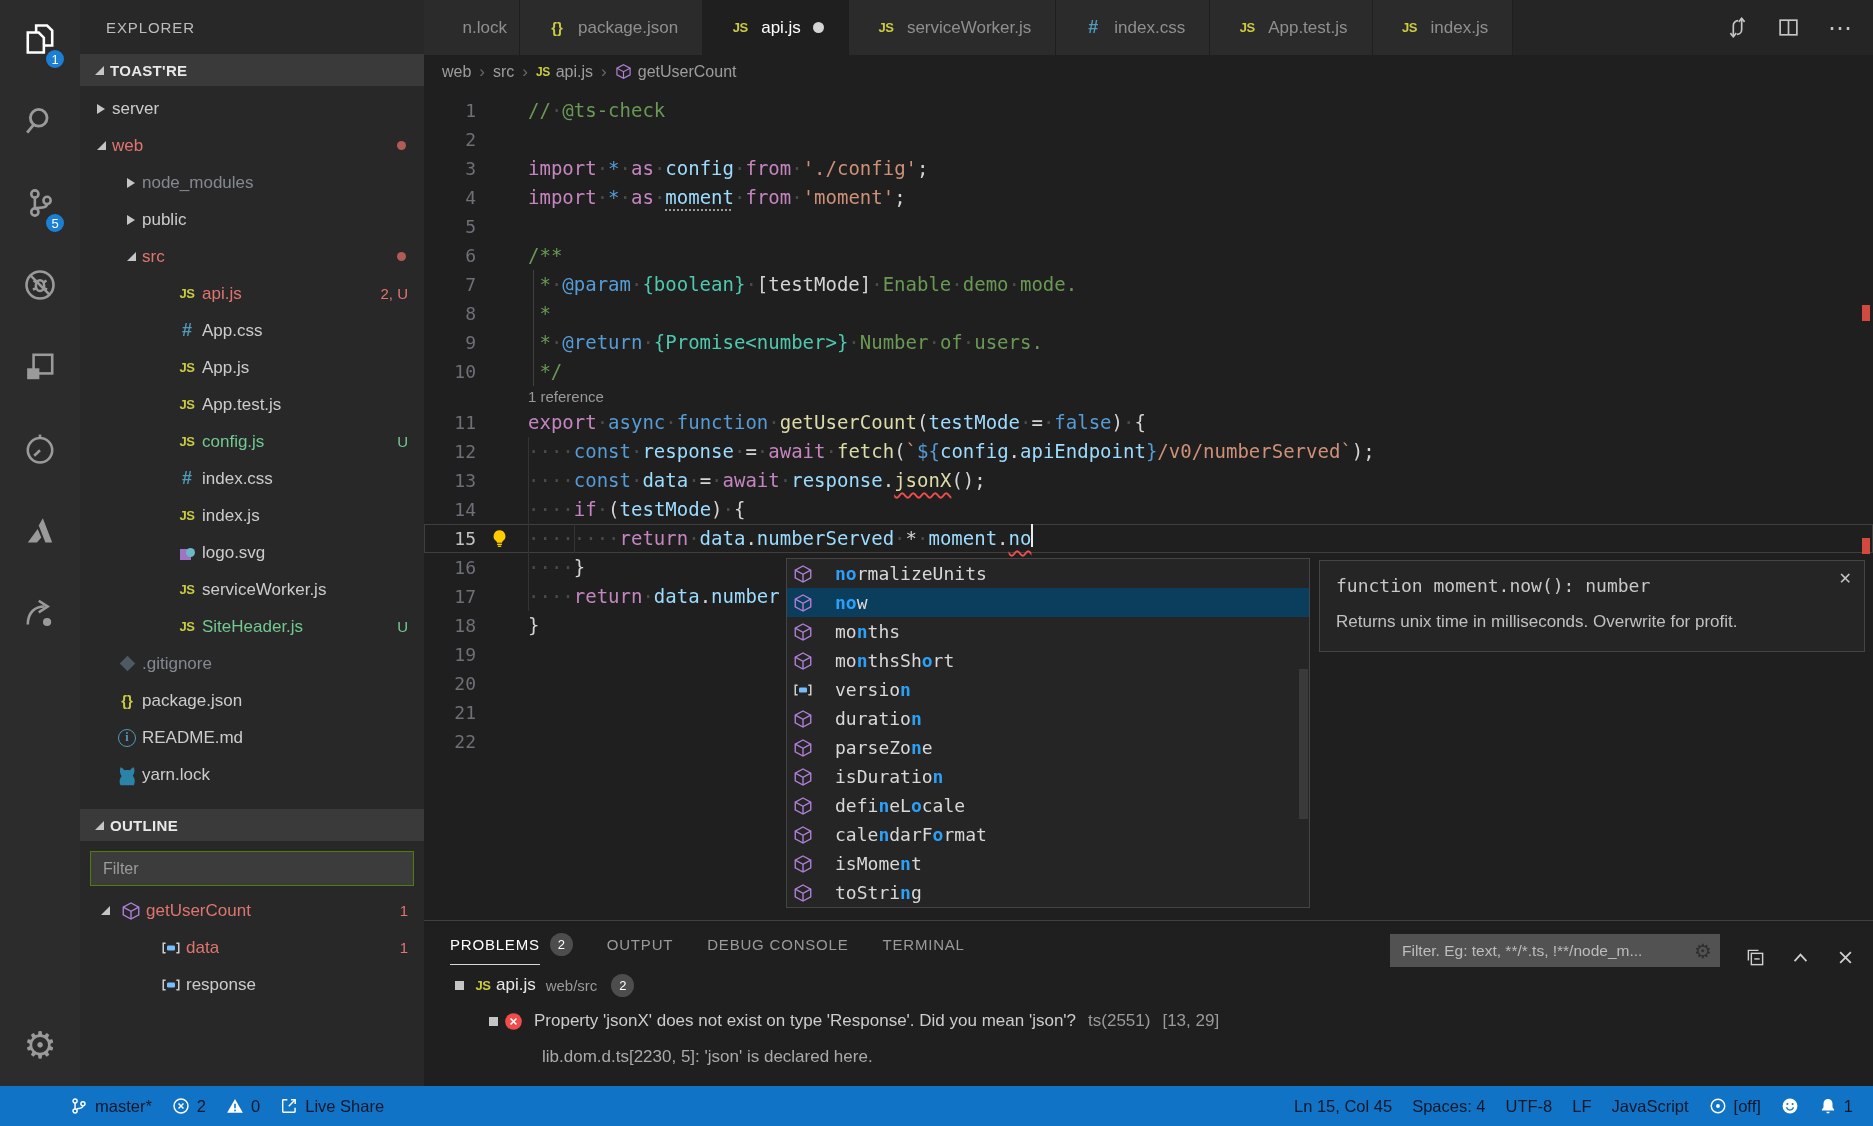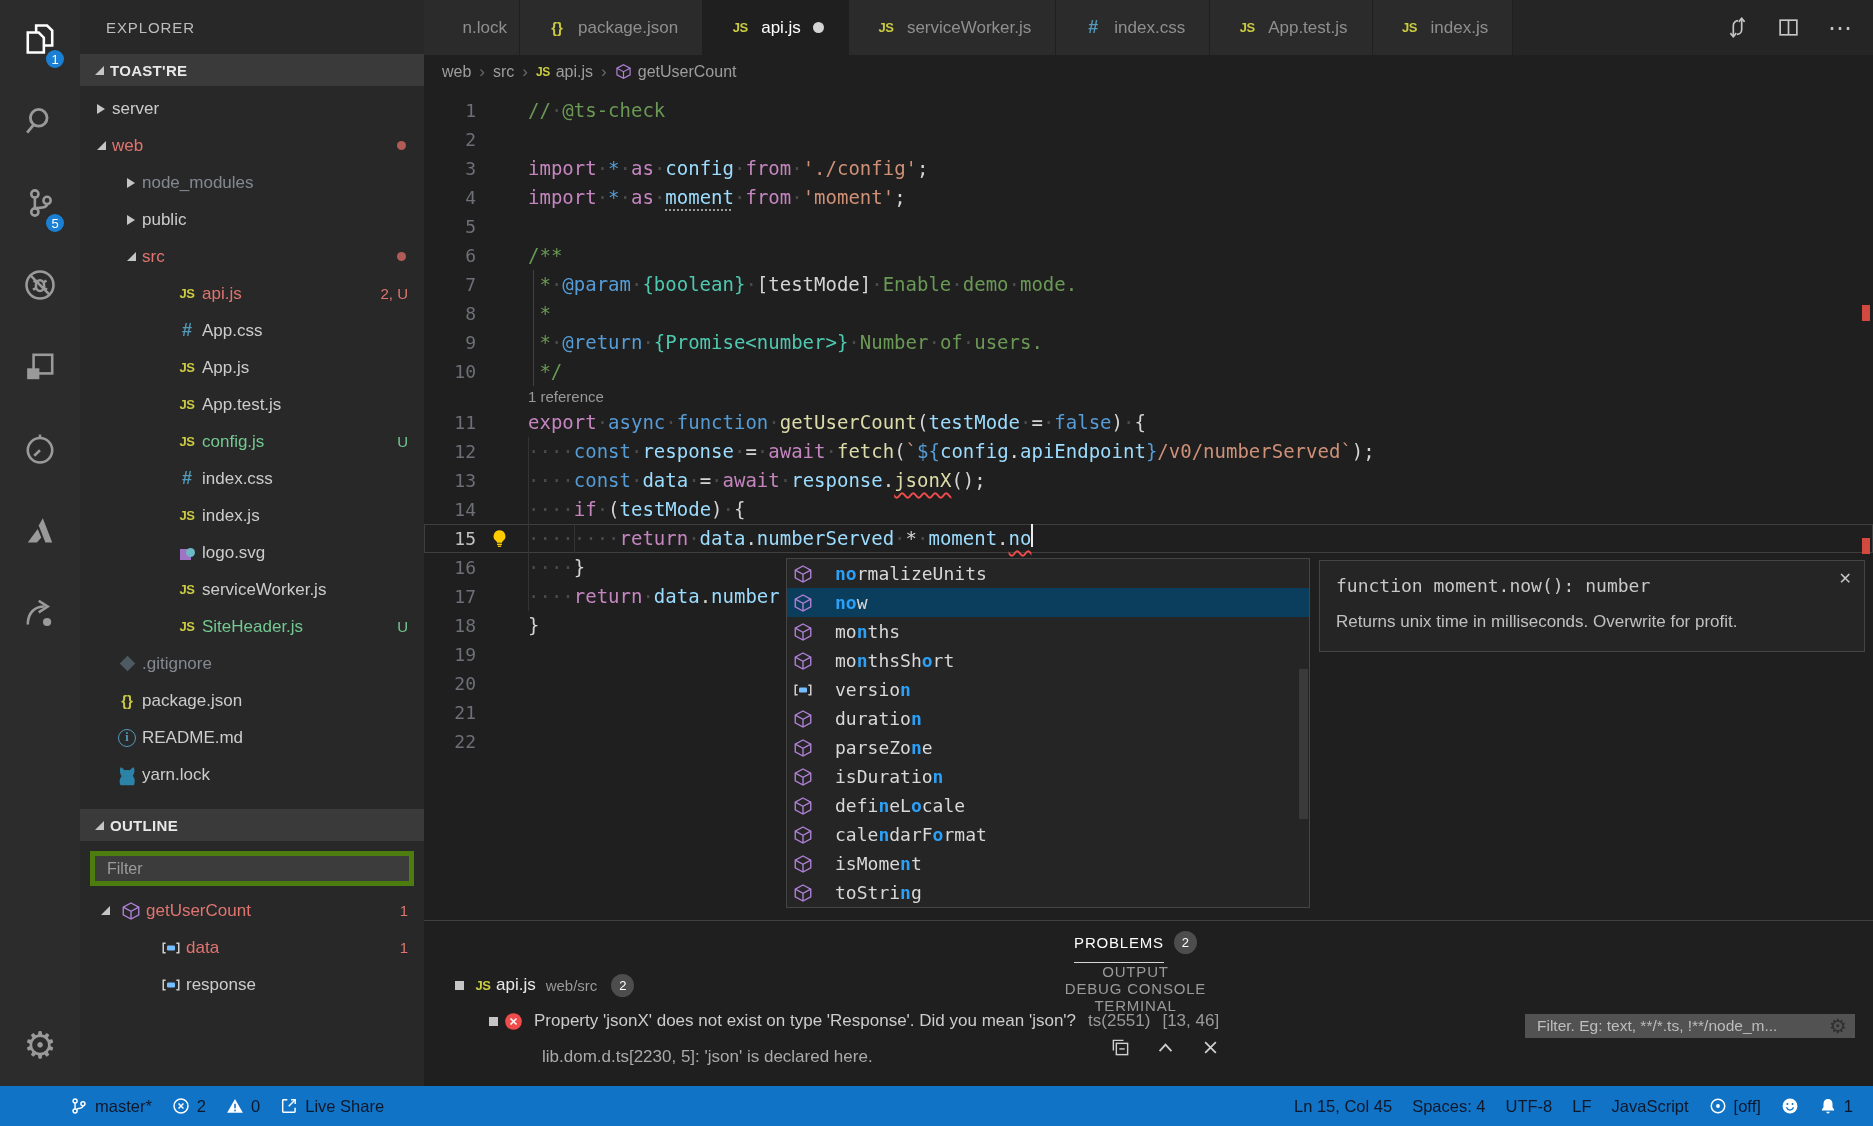--- a/index.html
+++ b/index.html
@@ -40,21 +40,21 @@
   .sv-sq{display:inline-block;width:11px;height:11px;background:#a074c4;margin-right:-5px;margin-top:4px;}
   .sv-ci{display:inline-block;width:9px;height:9px;border-radius:50%;background:#6cb8c4;vertical-align:top;}
   .gitd{display:inline-block;width:11px;height:11px;background:#4d5a61;transform:rotate(45deg);}
   .lbl{white-space:nowrap;overflow:hidden;}
   .c-mod{color:#e0756f;}
   .c-unt{color:#73c991;}
   .c-ign{color:#848991;}
   .deco{margin-left:auto;margin-right:16px;font-size:15px;}
   .dot-ind{margin-left:auto;margin-right:18px;width:9px;height:9px;border-radius:50%;background:#b05b55;}
   .badge-num{margin-left:auto;margin-right:16px;font-size:15px;}
-  .filter-box{margin:10px 10px 6px 10px;height:35px;background:#3c3c3c;border:5px solid #4d7c0f;color:#9b9b9b;
+  .filter-box{margin:10px 10px 6px 10px;height:35px;background:#3c3c3c;border:1px solid #4d7c0f;color:#9b9b9b;
     font-size:16px;display:flex;align-items:center;padding-left:12px;}
 
   
   .tabbar{height:55px;background:#252526;display:flex;align-items:stretch;flex:none;}
   .tab{display:flex;align-items:center;padding:0 24px;background:#2b2b2b;border-right:1px solid #1f1f1f;
     color:#8f8f8f;font-size:17px;cursor:pointer;white-space:nowrap;}
   .tab .fi{width:26px;}
   .tab.active{background:#1f1f1f;color:#ffffff;}
   .tab.clipped{width:96px;padding:0 12px 0 2px;overflow:hidden;justify-content:flex-end;background:#2b2b2b;}
   .dirty-dot{width:11px;height:11px;border-radius:50%;background:#d4d4d4;margin-left:12px;}
@@ -101,21 +101,21 @@
   .sg-scroll{position:absolute;right:1px;top:110px;width:9px;height:150px;background:rgba(190,190,190,.14);}
 
   
   .hoverdoc{position:absolute;left:895px;top:472px;width:546px;height:92px;background:#252526;border:1px solid #454545;z-index:7;padding:14px 16px;}
   .hd-sig{font-family:"DejaVu Sans Mono",monospace;font-size:18px;color:#c8c8c8;}
   .hd-close{position:absolute;right:12px;top:8px;color:#c5c5c5;font-size:16px;cursor:pointer;}
   .hd-doc{margin-top:16px;font-size:17px;color:#c0c0c0;}
 
   
   .panel{height:166px;flex:none;background:#1f1f1f;border-top:1px solid #404040;position:relative;}
-  .panel-head{height:46px;display:flex;align-items:center;padding:0 18px 0 26px;flex-direction:column;}
+  .panel-head{height:46px;display:flex;align-items:flex-end;padding:0 18px 0 26px;}
   .ptab{font-size:15px;letter-spacing:.8px;color:#9a9a9a;margin-right:34px;display:flex;align-items:center;gap:10px;cursor:pointer;height:100%;}
   .ptab.active{color:#ffffff;}
   .ptab.active .pt-label{border-bottom:1px solid #d7d7d7;padding:13px 0 11px;}
   .pbadge{min-width:23px;height:23px;border-radius:12px;background:#4d4d4d;color:#fff;font-size:13px;display:flex;align-items:center;justify-content:center;letter-spacing:0;}
   .pfilter{margin-left:auto;width:330px;height:33px;background:#525252;color:#bdbdbd;font-size:15.5px;display:flex;align-items:center;padding:0 8px 0 12px;}
   .pfilter .ph{flex:1;white-space:nowrap;overflow:hidden;}
   .pfilter .gear{color:#2e2e2e;font-size:20px;}
   .pact{display:flex;align-items:center;gap:26px;margin-left:26px;}
   .pact .icn svg{width:19px;height:19px;display:block;}
   .prow{height:36px;display:flex;align-items:center;font-size:17px;color:#cccccc;cursor:pointer;}
@@ -690,21 +690,21 @@
             <i></i>
           </span>
           <span class="p-err-ico">
             <svg viewBox="0 0 16 16">
               <circle cx="8" cy="8" r="7" fill="#F14C4C"></circle>
               <path d="M5.5 5.5l5 5M10.5 5.5l-5 5" stroke="#fff" stroke-width="1.4"></path>
             </svg>
           </span>
           <span>Property 'jsonX' does not exist on type 'Response'. Did you mean 'json'?</span>
           <span class="p-dim">ts(2551)</span>
-          <span class="p-dim">[13, 46]</span>
+          <span class="p-dim">[13, 29]</span>
         </div>
         <div class="prow" style="padding-left: 118px; color: rgb(170, 170, 170);">
           <span>lib.dom.d.ts[2230, 5]: 'json' is declared here.</span>
         </div>
       </div>
   </div>
 </div>
 
 <div class="statusbar">
   <div class="sb-group sb-left" id="status-left">

